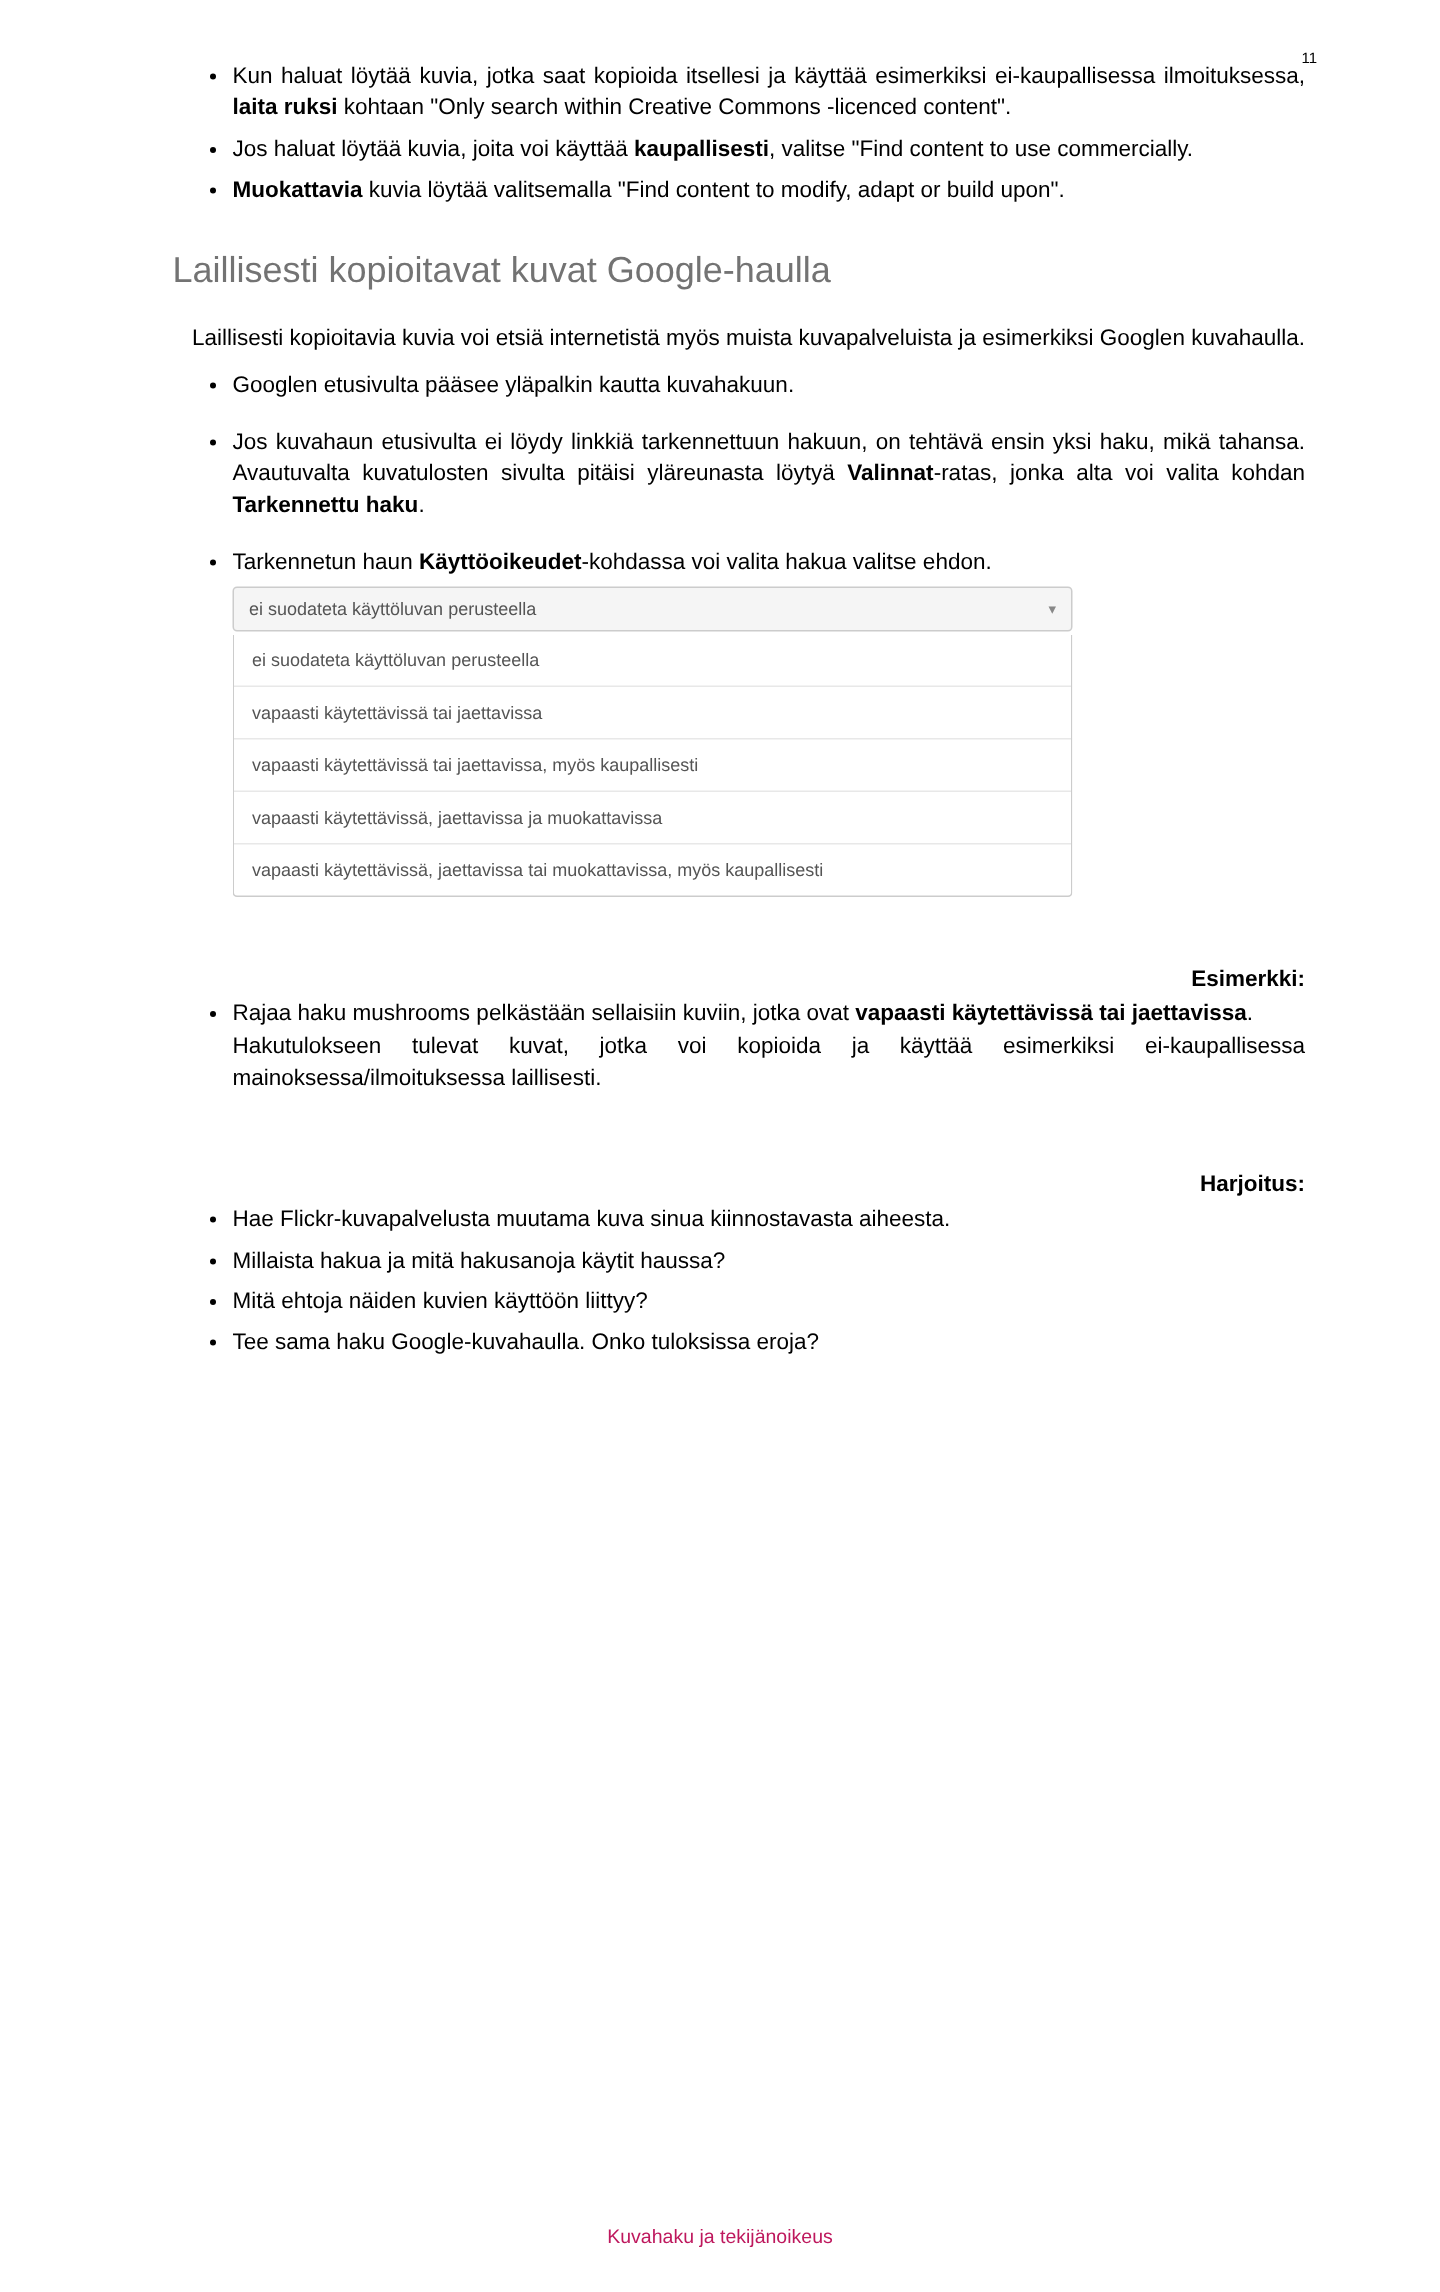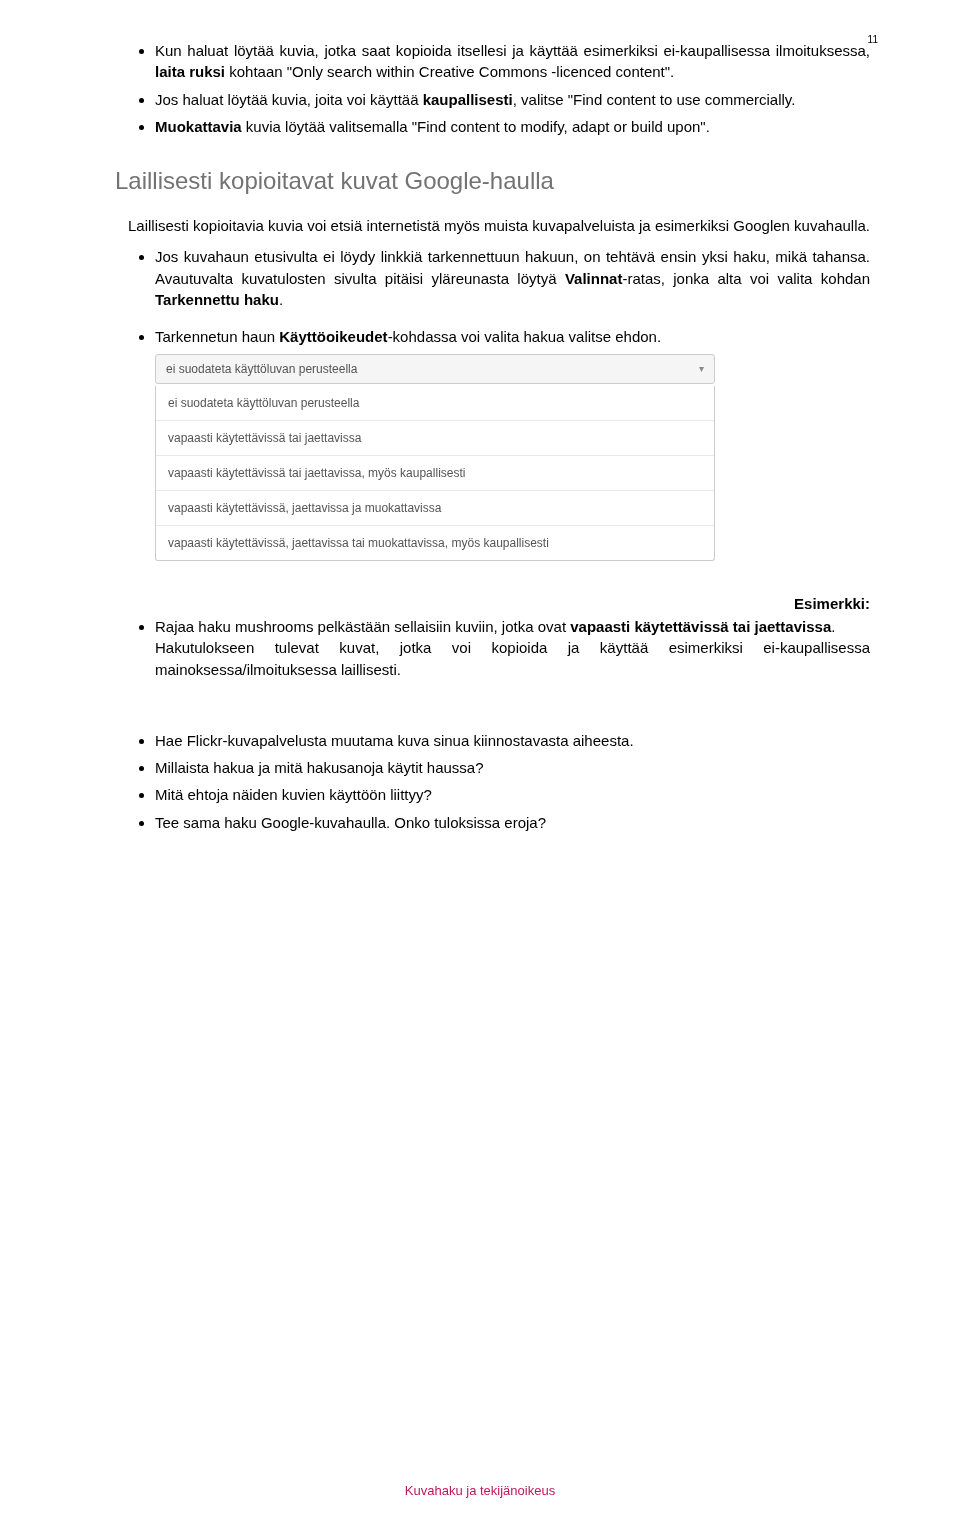--- a/index.html
+++ b/index.html
@@ -82,21 +82,21 @@
     padding: 10px 12px;
     border-top: 1px solid #e8e8e8;
   }
   .dd-item:first-child {
     border-top: none;
   }
   .strong-label {
     font-weight: bold;
   }
   .section-gap {
-    margin-top: 32px;
+    margin-top: 44px;
   }
   .footer {
     position: absolute;
     bottom: 30px;
     left: 0;
     width: 960px;
     text-align: center;
     font-size: 13px;
     color: #be185d;
   }
@@ -120,20 +120,23 @@
     </li>
     <li>
       <span class="strong-label">Muokattavia</span><span> kuvia löytää valitsemalla "Find content to modify, adapt or build upon".</span>
     </li>
   </ul>
 
   <div class="heading">Laillisesti kopioitavat kuvat Google-haulla</div>
 
   <p class="lead">Laillisesti kopioitavia kuvia voi etsiä internetistä myös muista kuvapalveluista ja esimerkiksi Googlen kuvahaulla.</p>
 
+  <ul style="margin-bottom:16px;">
+    <li>Googlen etusivulta pääsee yläpalkin kautta kuvahakuun.</li>
+  </ul>
 
   <ul class="justified" style="margin-bottom:16px;">
     <li>
       <span>Jos kuvahaun etusivulta ei löydy linkkiä tarkennettuun hakuun, on tehtävä ensin yksi haku, mikä tahansa. Avautuvalta kuvatulosten sivulta pitäisi yläreunasta löytyä </span><span class="strong-label">Valinnat</span><span>-ratas, jonka alta voi valita kohdan </span><span class="strong-label">Tarkennettu haku</span><span>.</span>
     </li>
   </ul>
 
   <ul style="margin-bottom:4px;">
     <li>
       <span>Tarkennetun haun </span><span class="strong-label">Käyttöoikeudet</span><span>-kohdassa voi valita hakua valitse ehdon.</span>
@@ -158,20 +161,21 @@
     <p class="lead strong-label" style="margin-bottom:2px;">Esimerkki:</p>
     <ul class="mushroom">
       <li>
         <span>Rajaa haku mushrooms pelkästään sellaisiin kuviin, jotka ovat </span><span class="strong-label">vapaasti käytettävissä tai jaettavissa</span><span>.</span><br>
         <span>Hakutulokseen tulevat kuvat, jotka voi kopioida ja käyttää esimerkiksi ei-kaupallisessa mainoksessa/ilmoituksessa laillisesti.</span>
       </li>
     </ul>
   </div>
 
   <div class="section-gap" style="margin-top:50px;">
+    <p class="lead strong-label" style="margin-bottom:2px;">Harjoitus:</p>
     <ul class="harjoitus-list">
       <li>Hae Flickr-kuvapalvelusta muutama kuva sinua kiinnostavasta aiheesta.</li>
       <li>Millaista hakua ja mitä hakusanoja käytit haussa?</li>
       <li>Mitä ehtoja näiden kuvien käyttöön liittyy?</li>
       <li>Tee sama haku Google-kuvahaulla. Onko tuloksissa eroja?</li>
     </ul>
   </div>
 
   <div class="footer">Kuvahaku ja tekijänoikeus</div>
 </div>

